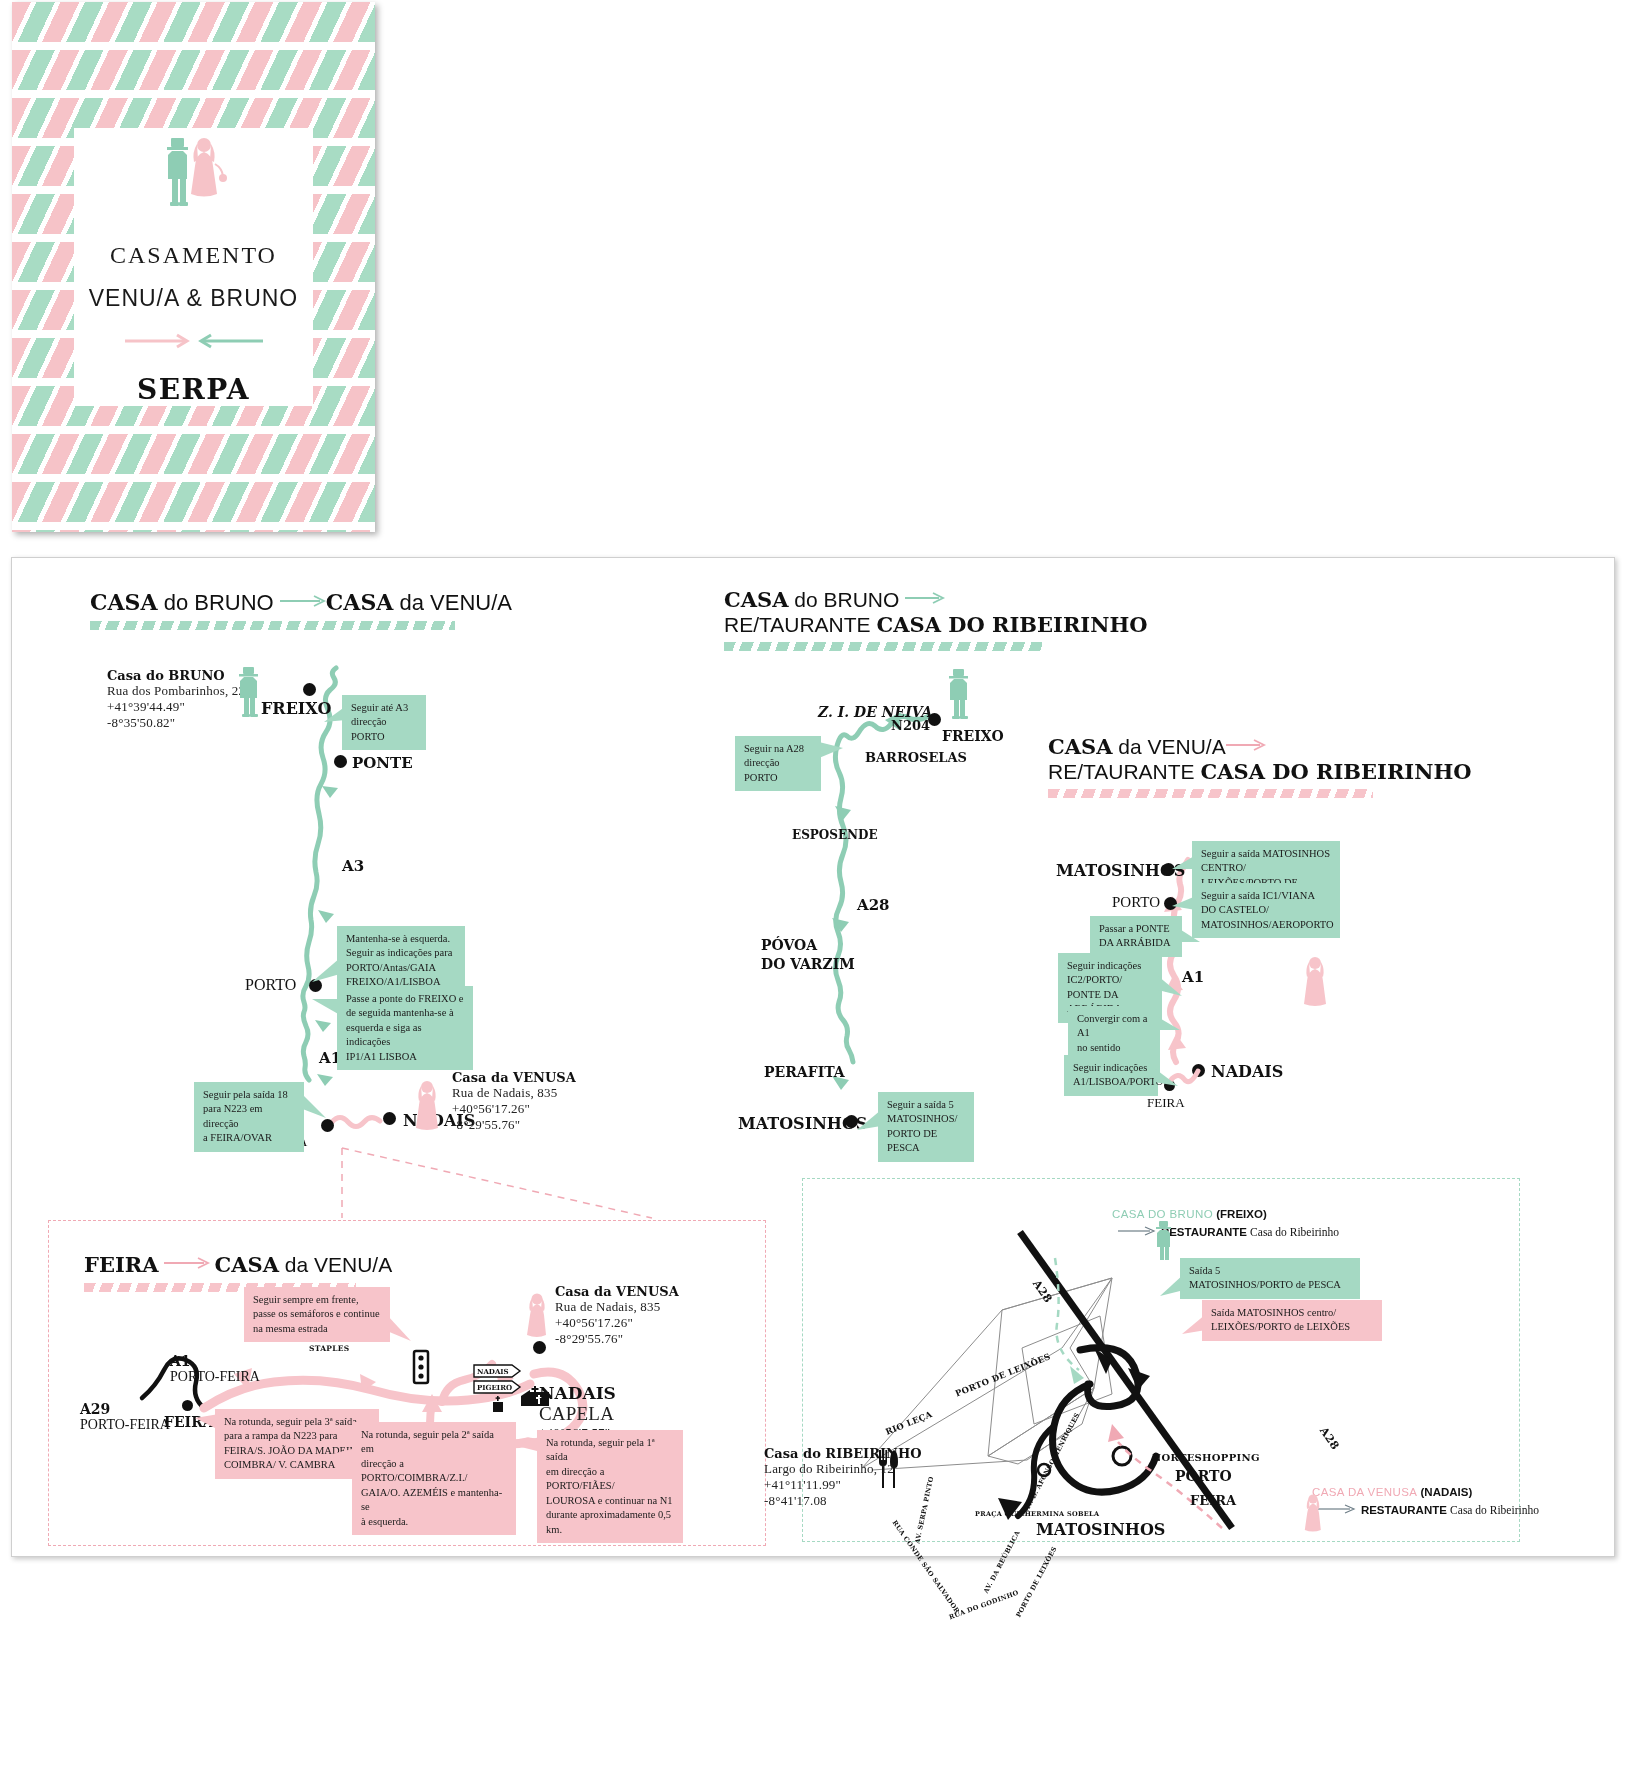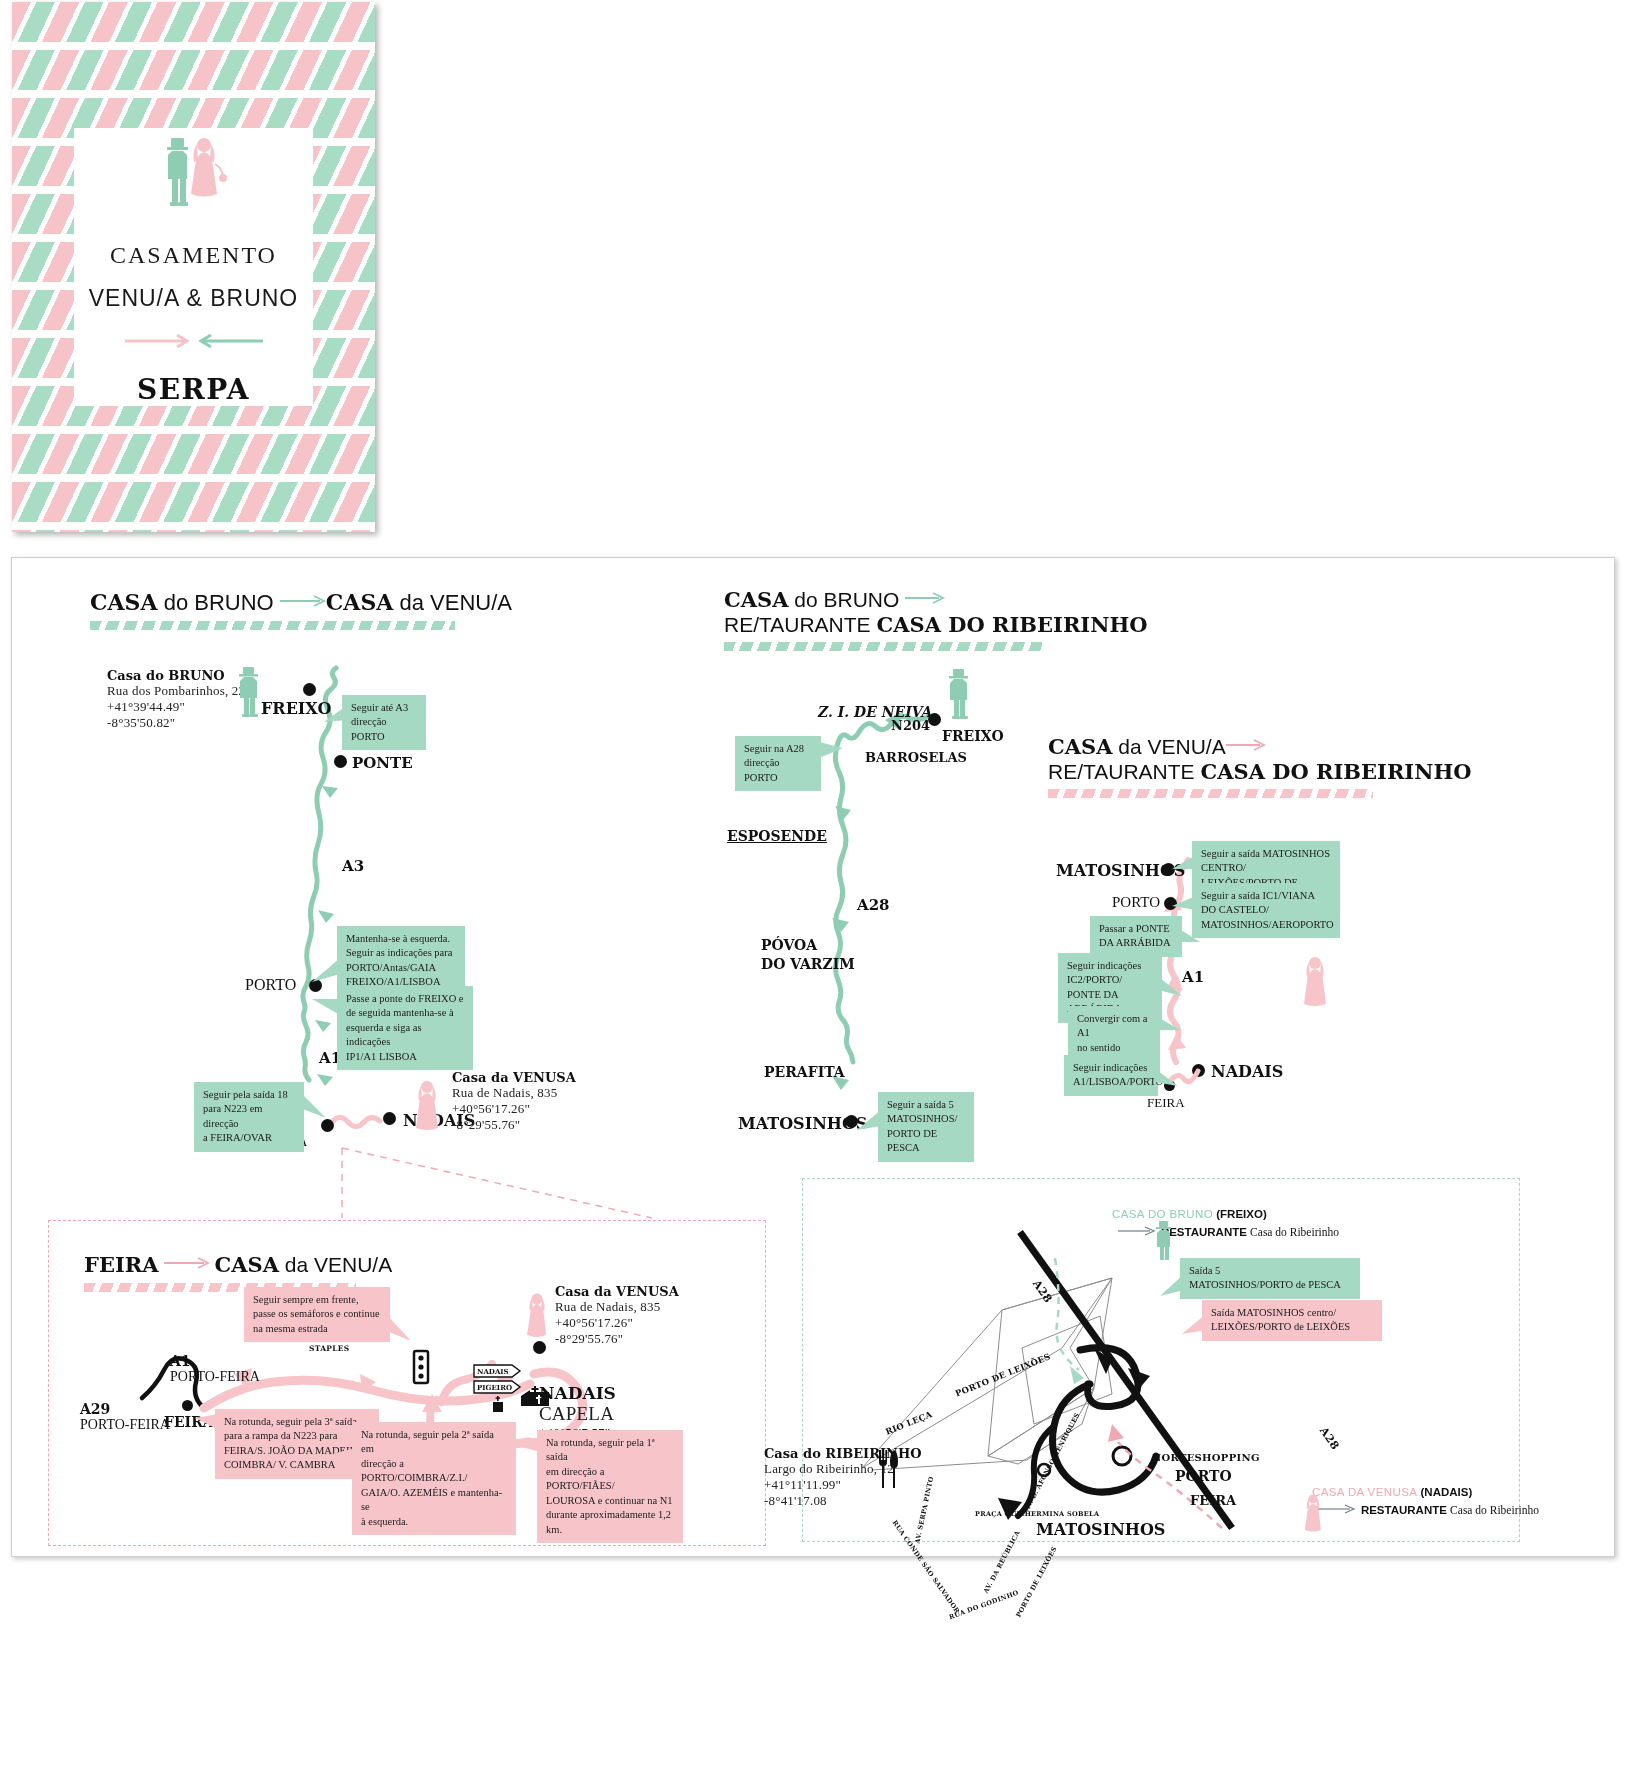--- a/index.html
+++ b/index.html
@@ -346,21 +346,21 @@
     <polygon points="34,234 25,220 42,224" fill="#8ecdb4"></polygon>
     <polygon points="34,392 25,378 42,382" fill="#8ecdb4"></polygon>
   </svg>
 
   <div class="dot" style="left:916px; top:155px;"></div>
   <div class="city" style="left:930px; top:170px; font-size:14px;">FREIXO</div>
   <div class="city" style="left:806px; top:146px; font-size:14px;font-style:italic;">Z. I. DE NEIVA</div>
   <div class="road" style="left:879px; top:160px;">N204</div>
   <div class="city" style="left:853px; top:192px; font-size:13px;">BARROSELAS</div>
 
-  <div class="city" style="left:715px; top:270px; font-size:14px;text-decoration:underline;">ESPOSENDE</div>
+  <div class="city" style="left:780px; top:270px; font-size:12px;">ESPOSENDE</div>
   <div class="road" style="left:845px; top:338px; font-size:15px;">A28</div>
   <div class="city" style="left:749px; top:379px; font-size:14px;">PÓVOA</div>
   <div class="city" style="left:749px; top:398px; font-size:14px;">DO VARZIM</div>
   <div class="city" style="left:752px; top:506px; font-size:14px;">PERAFITA</div>
   <div class="dot" style="left:833px; top:557px;"></div>
   <div class="city" style="left:726px; top:556px; font-size:16px;">MATOSINHOS</div>
 
   <div class="callout green" style="left:723px; top:178px; width:86px; white-space:pre-line;">Seguir na A28
 direcção PORTO</div>
   <svg style="position:absolute; left:807px; top:184px;" width="24" height="22">
@@ -605,21 +605,21 @@
 direcção a PORTO/COIMBRA/Z.I./
 GAIA/O. AZEMÉIS e mantenha-se
 à esquerda.</div>
   <svg style="position:absolute; left:320px; top:890px;" width="24" height="26">
       <polygon points="24,0 24,16 0,6" fill="#f7c4ca"></polygon>
     </svg>
 
   <div class="callout pink" style="left:525px; top:872px; width:146px; white-space:pre-line;">Na rotunda, seguir pela 1ª saída
 em direcção a PORTO/FIÃES/
 LOUROSA e continuar na N1
-durante aproximadamente 1,2 km.</div>
+durante aproximadamente 0,5 km.</div>
   <svg style="position:absolute; left:505px; top:878px;" width="24" height="26">
       <polygon points="24,0 24,16 0,10" fill="#f7c4ca"></polygon>
     </svg>
 
   <div class="dashbox green" style="left:790px; top:620px; width:718px; height:364px;"></div>
 
   <div class="legend-row" style="left:1100px; top:650px;">
     <span class="lt-g">CASA DO BRUNO</span><span class="bk"> (FREIXO)</span>
   </div>
   <div class="legend-row" style="left:1106px; top:668px;">

